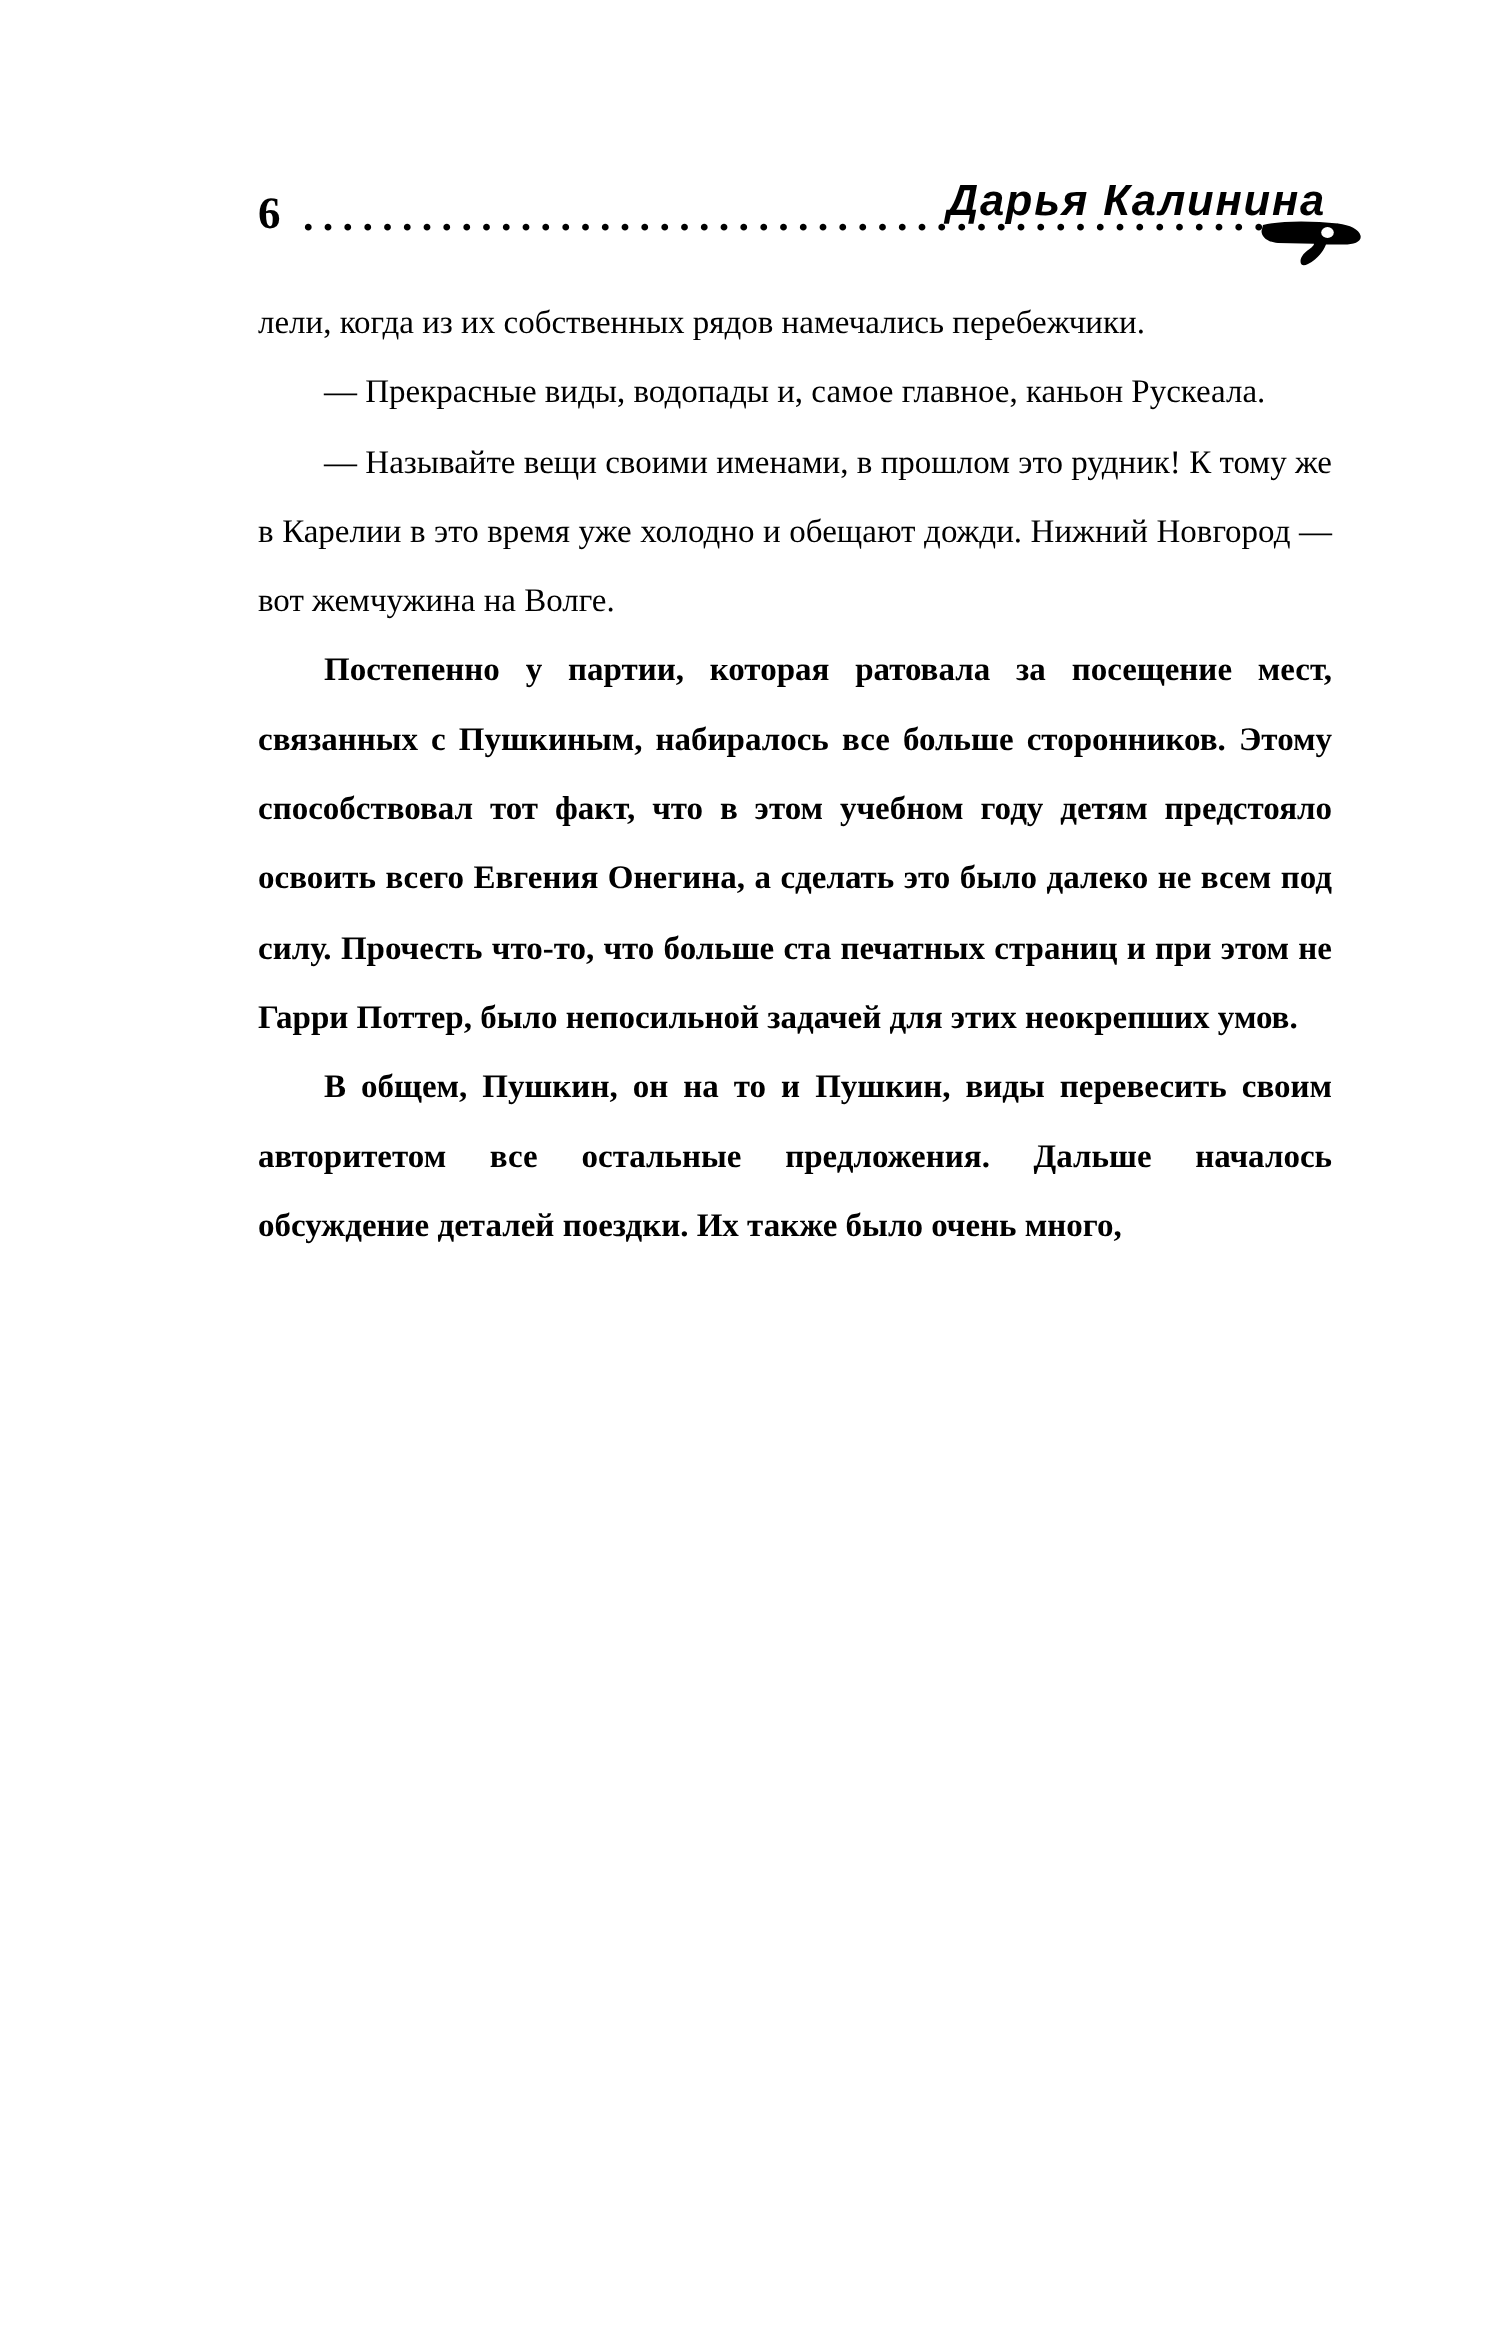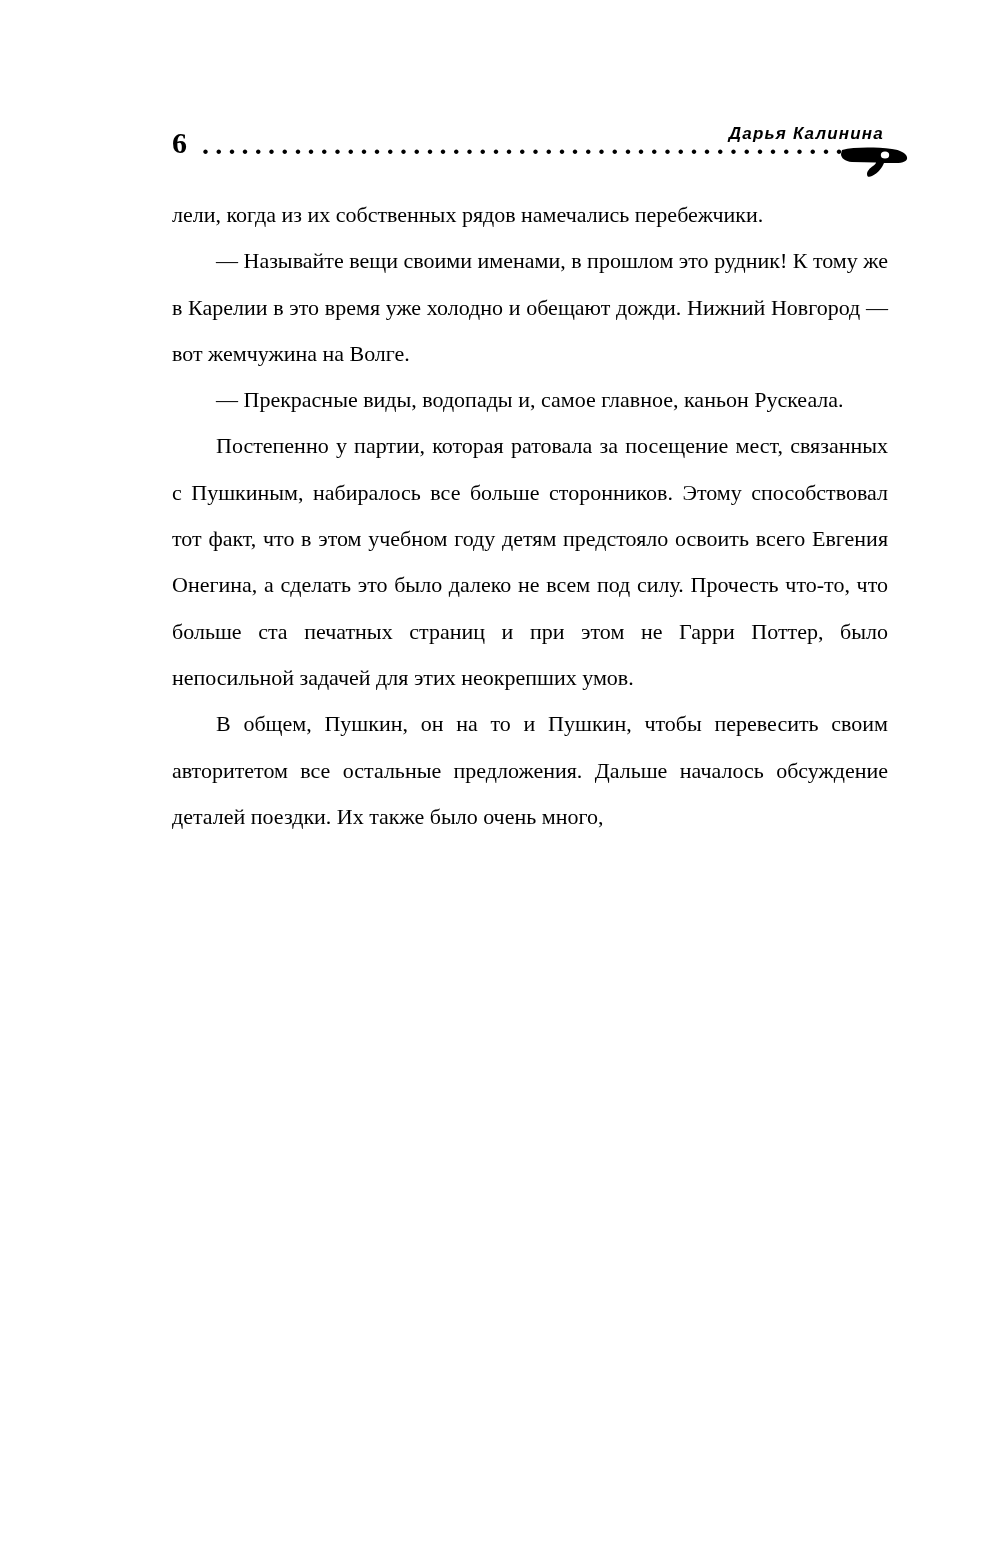--- a/index.html
+++ b/index.html
@@ -51,21 +51,21 @@
     white-space: nowrap;
     color: #000;
     line-height: 30px;
   }
   .author {
     position: absolute;
     right: 8px;
     top: 0px;
     font-family: "Liberation Sans", sans-serif;
     font-style: italic;
-    font-size: 17px;
+    font-size: 29px;
     font-weight: bold;
     letter-spacing: 1.2px;
     background: #ffffff;
     padding-left: 10px;
     padding-right: 4px;
     line-height: 28px;
   }
   .gun {
     position: absolute;
     right: -14px;
@@ -83,20 +83,21 @@
     margin: 0;
     font-family: "Liberation Serif", serif;
     font-size: 22px;
     line-height: 46.3px;
     text-align: justify;
     text-indent: 0;
     hyphens: manual;
   }
   p.indent {
     text-indent: 44px;
+    font-weight: bold;
   }
   p.dash {
     text-indent: 44px;
   }
 </style>
 </head>
 <body>
 
 <div class="page">
 
@@ -107,19 +108,19 @@
     <span class="gun">
       <svg width="70" height="34" viewBox="0 0 70 34" xmlns="http://www.w3.org/2000/svg">
         <path d="M2 4 C14 1, 34 1, 52 3 C60 4, 66 7, 67 11 C68 15, 63 17, 56 17 L44 17 C42 22, 38 27, 32 30 C29 31.5, 27 31, 27 28 C27 25, 30 22, 33 20 C35 18.5, 36 17.5, 36 16.5 L12 16 C5 15.5, 1 12, 1 8 Z" fill="#000000"></path>
         <ellipse cx="45" cy="9" rx="4.2" ry="3.6" fill="#ffffff"></ellipse>
       </svg>
     </span>
   </div>
 
   <div class="content">
     <p class="para">лели, когда из их собственных рядов намеча­лись перебежчики.</p>
+    <p class="para dash">— Прекрасные виды, водопады и, самое глав­ное, каньон Рускеала.</p>
     <p class="para dash">— Называйте вещи своими именами, в про­шлом это рудник! К тому же в Карелии в это время уже холодно и обещают дожди. Нижний Новгород — вот жемчужина на Волге.</p>
-    <p class="para dash">— Прекрасные виды, водопады и, самое глав­ное, каньон Рускеала.</p>
     <p class="para indent">Постепенно у партии, которая ратовала за по­сещение мест, связанных с Пушкиным, наби­ралось все больше сторонников. Этому способ­ствовал тот факт, что в этом учебном году детям предстояло освоить всего Евгения Онегина, а сделать это было далеко не всем под силу. Про­честь что-то, что больше ста печатных страниц и при этом не Гарри Поттер, было непосильной задачей для этих неокрепших умов.</p>
-    <p class="para indent">В общем, Пушкин, он на то и Пушкин, чтобы перевесить своим авторитетом все остальные предложения. Дальше началось обсуждение деталей поездки. Их также было очень много,</p>
+    <p class="para indent">В общем, Пушкин, он на то и Пушкин, виды перевесить своим авторитетом все остальные предложения. Дальше началось обсуждение деталей поездки. Их также было очень много,</p>
   </div>
 
 </div>
 
 </body></html>

